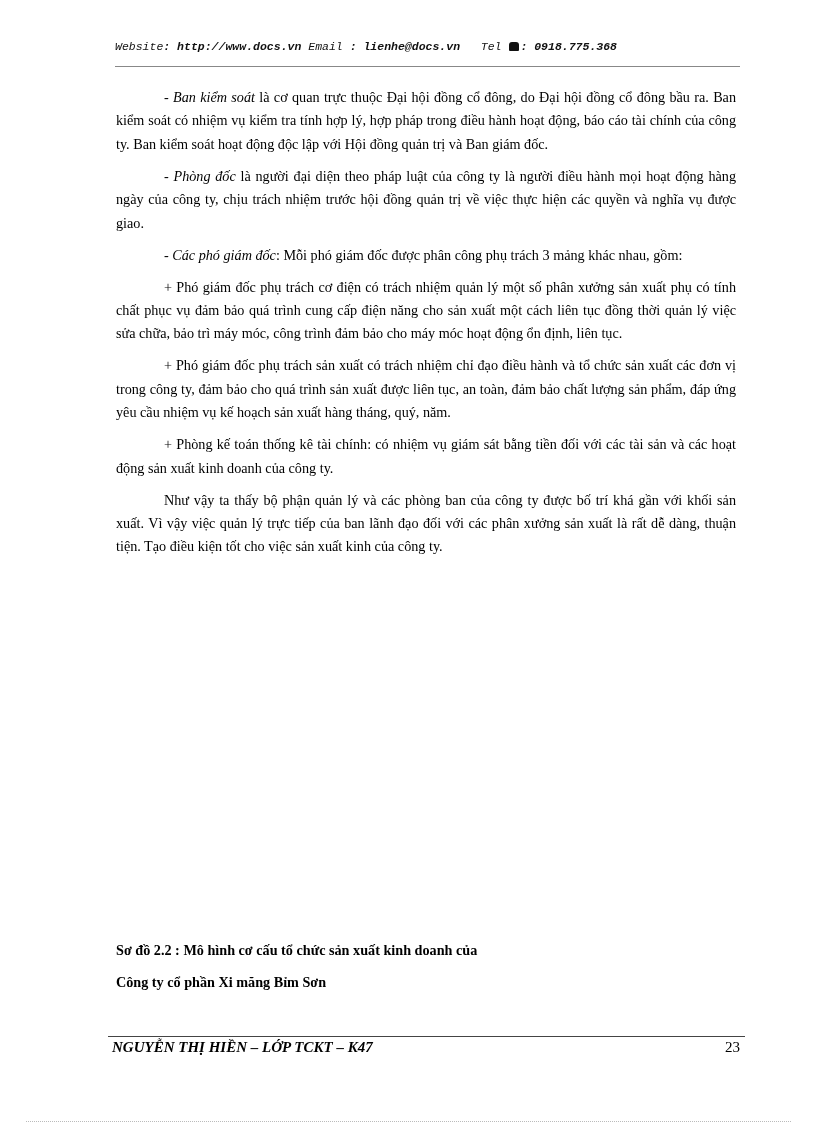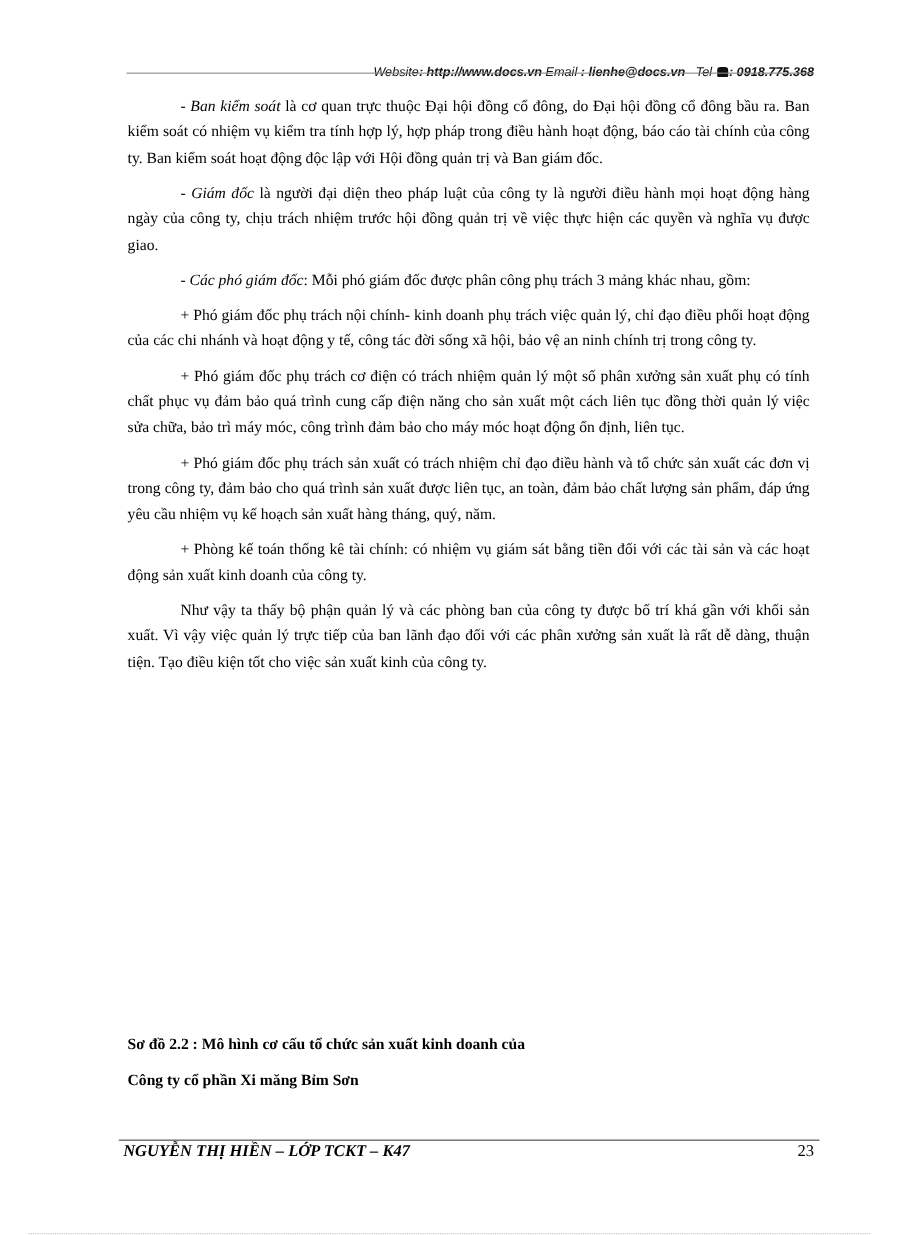--- a/index.html
+++ b/index.html
@@ -1,18 +1,18 @@
 <!DOCTYPE html>
 <html><head>
 <meta charset="utf-8">
 <style>
   html, body { margin:0; padding:0; background:#ffffff; }
   body { width:816px; height:1123px; position:relative; overflow:hidden; color:#000; }
-  .header { position:absolute; left:115px; width:625px; top:60px; text-align:right;
-            font-family:Liberation Sans, sans-serif; font-size:11.5px; font-style:italic; color:#111; white-space:nowrap; }
+  .header { position:absolute; left:115px; width:625px; top:40px; text-align:left;
+            font-family:Liberation Mono, monospace; font-size:11.5px; font-style:italic; color:#111; white-space:nowrap; }
   .header b { font-weight:bold; }
   .header-rule { position:absolute; left:115px; width:625px; top:66px; border-top:1px solid #888; }
   .body { position:absolute; left:116px; width:620px; top:86px;
           font-family:"Liberation Serif", serif; font-size:14.2px; line-height:23.4px; text-align:justify; }
   .p { margin:0 0 8.6px 0; text-indent:48px; }
   .p i { font-style:italic; }
   .caption { position:absolute; left:116px; width:620px; text-align:left;
              font-family:"Liberation Serif", serif; font-weight:bold; font-size:14.2px; }
   .cap1 { top:942px; } .cap2 { top:974px; }
   .footer-rule { position:absolute; left:108px; width:637px; top:1036px; border-top:1px solid #444; }
@@ -26,23 +26,22 @@
 </head>
 <body>
 
 <div class="header">
   <span>Website</span><b>: http://www.docs.vn</b><span> Email </span><b>: lienhe@docs.vn</b>&nbsp;&nbsp;&nbsp;<span>Tel </span><span class="phone-icon"></span><b>: 0918.775.368</b>
 </div>
 <div class="header-rule"></div>
 
 <div class="body">
   <p class="p"><span>- </span><i>Ban kiểm soát</i><span> là cơ quan trực thuộc Đại hội đồng cổ đông, do Đại hội đồng cổ đông bầu ra. Ban kiểm soát có nhiệm vụ kiểm tra tính hợp lý, hợp pháp trong điều hành hoạt động, báo cáo tài chính của công ty. Ban kiểm soát hoạt động độc lập với Hội đồng quản trị và Ban giám đốc.</span></p>
-  <p class="p"><span>- </span><i>Giám đốc</i><span> là người đại diện theo pháp luật của công ty là người điều hành mọi hoạt động hàng ngày của công ty, chịu trách nhiệm trước hội đồng quản trị về việc thực hiện các quyền và nghĩa vụ được giao.</span></p>
+  <p class="p"><span>- </span><i>Phòng đốc</i><span> là người đại diện theo pháp luật của công ty là người điều hành mọi hoạt động hàng ngày của công ty, chịu trách nhiệm trước hội đồng quản trị về việc thực hiện các quyền và nghĩa vụ được giao.</span></p>
   <p class="p"><span>- </span><i>Các phó giám đốc</i><span>: Mỗi phó giám đốc được phân công phụ trách 3 mảng khác nhau, gồm:</span></p>
-  <p class="p"><span>+ Phó giám đốc phụ trách nội chính- kinh doanh phụ trách việc quản lý, chỉ đạo điều phối hoạt động của các chi nhánh và hoạt động y tế, công tác đời sống xã hội, bảo vệ an ninh chính trị trong công ty.</span></p>
   <p class="p"><span>+ Phó giám đốc phụ trách cơ điện có trách nhiệm quản lý một số phân xưởng sản xuất phụ có tính chất phục vụ đảm bảo quá trình cung cấp điện năng cho sản xuất một cách liên tục đồng thời quản lý việc sửa chữa, bảo trì máy móc, công trình đảm bảo cho máy móc hoạt động ổn định, liên tục.</span></p>
   <p class="p"><span>+ Phó giám đốc phụ trách sản xuất có trách nhiệm chỉ đạo điều hành và tổ chức sản xuất các đơn vị trong công ty, đảm bảo cho quá trình sản xuất được liên tục, an toàn, đảm bảo chất lượng sản phẩm, đáp ứng yêu cầu nhiệm vụ kế hoạch sản xuất hàng tháng, quý, năm.</span></p>
   <p class="p"><span>+ Phòng kế toán thống kê tài chính: có nhiệm vụ giám sát bằng tiền đối với các tài sản và các hoạt động sản xuất kinh doanh của công ty.</span></p>
   <p class="p"><span>Như vậy ta thấy bộ phận quản lý và các phòng ban của công ty được bố trí khá gần với khối sản xuất. Vì vậy việc quản lý trực tiếp của ban lãnh đạo đối với các phân xưởng sản xuất là rất dễ dàng, thuận tiện. Tạo điều kiện tốt cho việc sản xuất kinh của công ty.</span></p>
 </div>
 
 <div class="caption cap1">Sơ đồ 2.2 :  Mô hình cơ cấu tổ chức sản xuất kinh doanh của</div>
 <div class="caption cap2">Công ty cổ phần  Xi măng Bỉm Sơn</div>
 
 <div class="footer-rule"></div>

